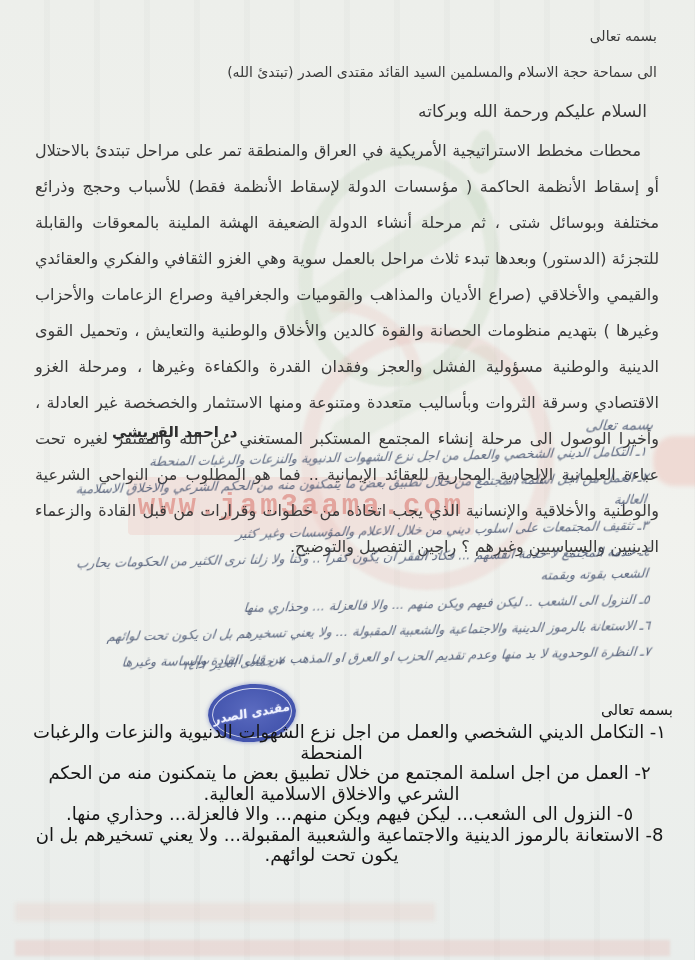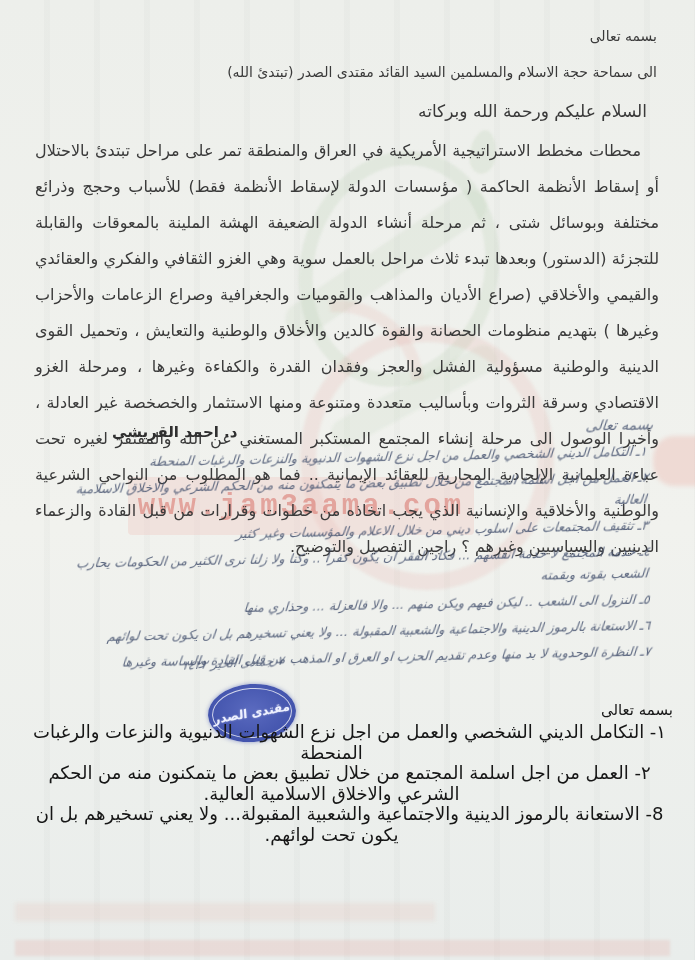--- a/index.html
+++ b/index.html
@@ -195,16 +195,17 @@
 
   <div class="seal">
     <div class="seal-ring"></div>
     <span class="seal-text">مقتدى الصدر</span>
   </div>
 
   <div class="tp-basmala">بسمه تعالى</div>
   <div class="tp-list">
     <div class="tp-item">١- التكامل الديني الشخصي والعمل من اجل نزع الشهوات الدنيوية والنزعات والرغبات المنحطة</div>
     <div class="tp-item">٢- العمل من اجل اسلمة المجتمع من خلال تطبيق بعض ما يتمكنون منه من الحكم الشرعي والاخلاق الاسلامية العالية.</div>
+    <div class="tp-item">٥- النزول الى الشعب... ليكن فيهم ويكن منهم... والا فالعزلة... وحذاري منها.</div>
     <div class="tp-item">8- الاستعانة بالرموز الدينية والاجتماعية والشعبية المقبولة... ولا يعني تسخيرهم بل ان يكون تحت لوائهم.</div>
   </div>
 
 </div>
 
 </body></html>

